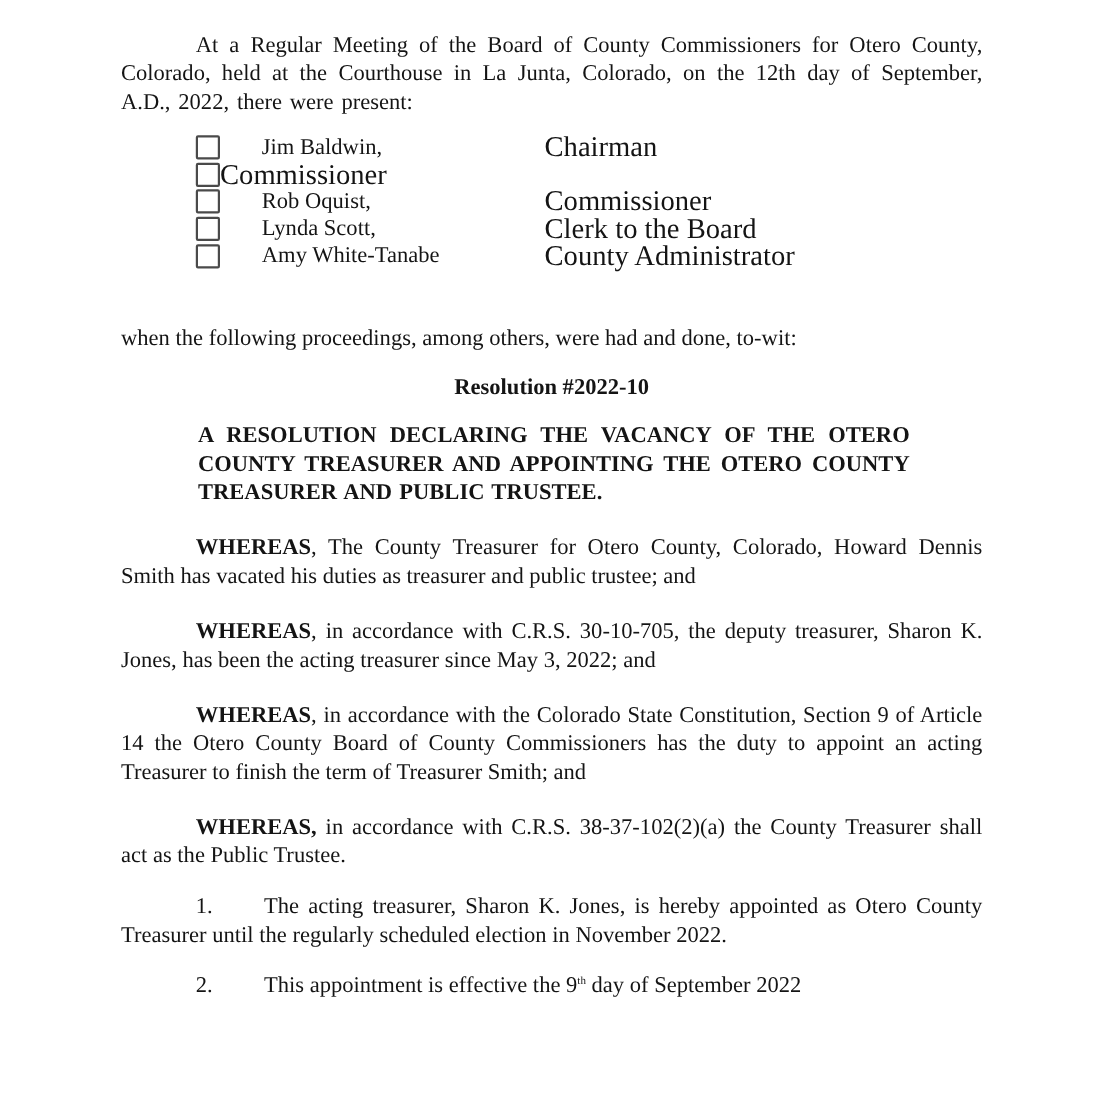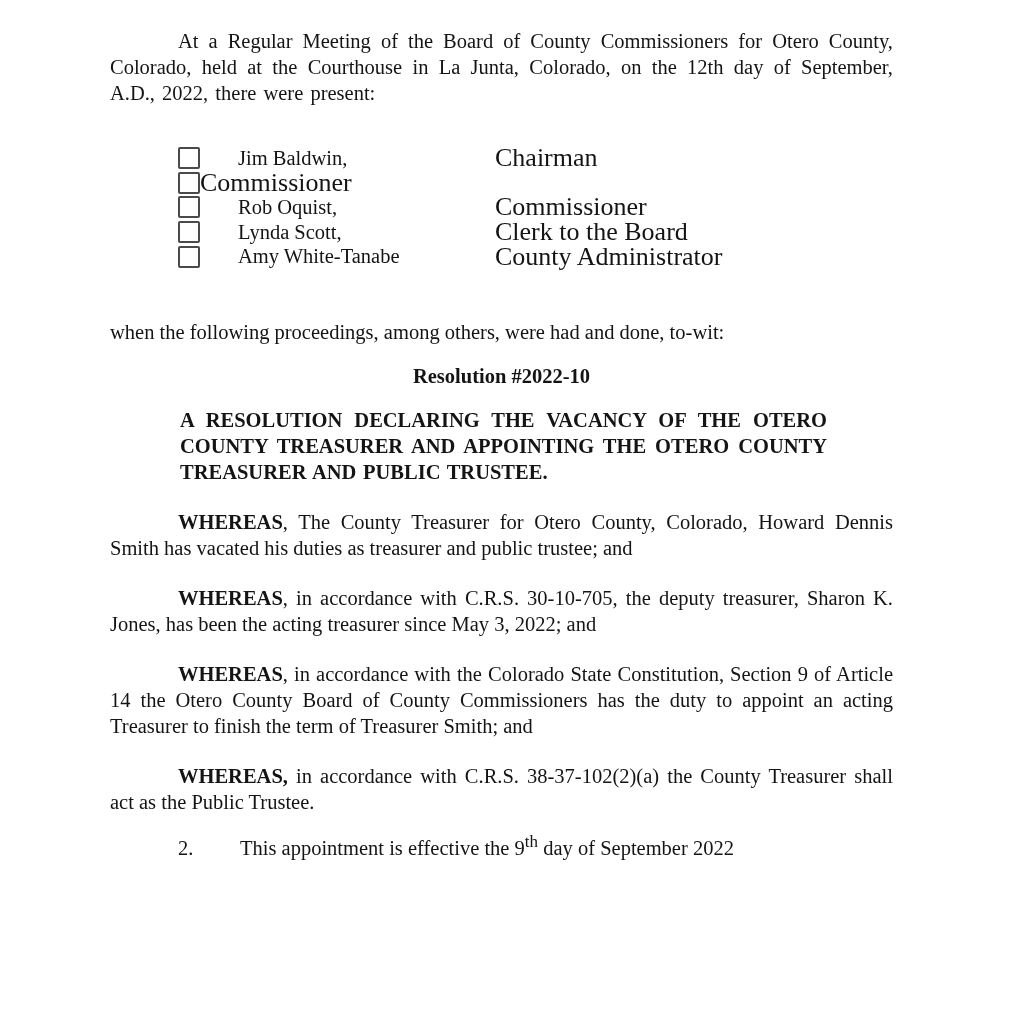--- a/index.html
+++ b/index.html
@@ -28,21 +28,21 @@
     text-align: justify;
   }
   .indent {
     text-indent: 68px;
   }
   
   .intro { word-spacing: 2px; }
 
   
   .roster {
-    margin-top: 40px;
+    margin-top: 16px;
     margin-left: 68px;
   }
   .roster-row {
     display: flex;
     align-items: center;
     height: 24.6px;
   }
   .checkbox {
     display: inline-block;
     box-sizing: border-box;
@@ -87,21 +87,21 @@
   .numbered {
     margin-top: 20px;
     text-indent: 68px;
   }
   .numbered .num {
     display: inline-block;
     width: 62px;
     text-indent: 0;
   }
   sup {
-    font-size: 17px;
+    font-size: 10px;
     line-height: 0;
     vertical-align: super;
   }
 </style>
 </head>
 <body>
 
 <div class="page">
 
   <p class="indent intro">At a Regular Meeting of the Board of County Commissioners for Otero County, Colorado, held at the Courthouse in La Junta, Colorado, on the 12th day of September, A.D., 2022, there were present:</p>
@@ -149,18 +149,21 @@
 
   <p class="para indent">
     <span class="lead-bold">WHEREAS</span><span>, in accordance with the Colorado State Constitution, Section 9 of Article 14 the Otero County Board of County Commissioners has the duty to appoint an acting Treasurer to finish the term of Treasurer Smith; and</span>
   </p>
 
   <p class="para indent">
     <span class="lead-bold">WHEREAS,</span><span> in accordance with C.R.S. 38-37-102(2)(a) the County Treasurer shall act as the Public Trustee.</span>
   </p>
 
 
+  <p class="numbered">
+    <span class="num">1.</span><span>The acting treasurer, Sharon K. Jones, is hereby appointed as Otero County Treasurer until the regularly scheduled election in November 2022.</span>
+  </p>
 
   <p class="numbered">
     <span class="num">2.</span><span><span>This appointment is effective the 9</span><sup>th</sup><span> day of September 2022</span></span>
   </p>
 
 </div>
 
 </body></html>

